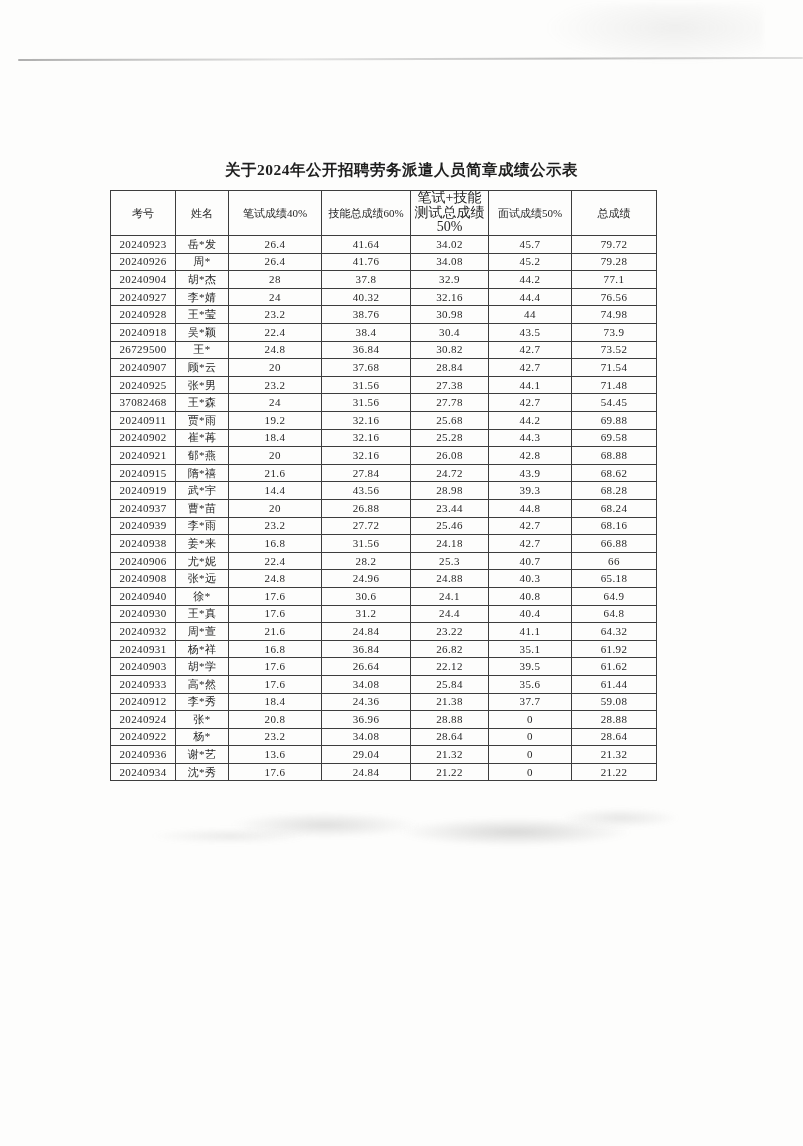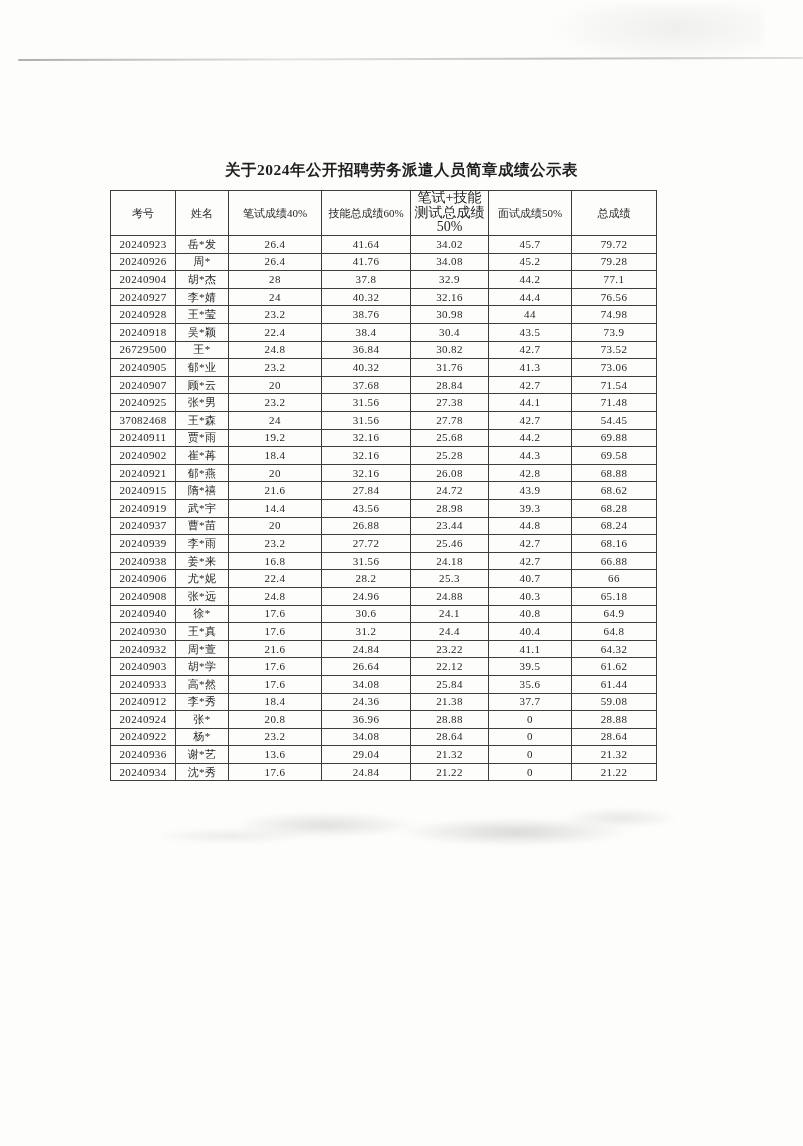--- a/index.html
+++ b/index.html
@@ -164,29 +164,20 @@
         <tr>
           <td>26729500</td>
           <td>王*</td>
           <td>24.8</td>
           <td>36.84</td>
           <td>30.82</td>
           <td>42.7</td>
           <td>73.52</td>
         </tr>
         <tr>
-          <td>20240905</td>
-          <td>郁*业</td>
-          <td>23.2</td>
-          <td>40.32</td>
-          <td>31.76</td>
-          <td>41.3</td>
-          <td>73.06</td>
-        </tr>
-        <tr>
           <td>20240907</td>
           <td>顾*云</td>
           <td>20</td>
           <td>37.68</td>
           <td>28.84</td>
           <td>42.7</td>
           <td>71.54</td>
         </tr>
         <tr>
           <td>20240925</td>
@@ -317,20 +308,29 @@
         <tr>
           <td>20240932</td>
           <td>周*萱</td>
           <td>21.6</td>
           <td>24.84</td>
           <td>23.22</td>
           <td>41.1</td>
           <td>64.32</td>
         </tr>
         <tr>
+          <td>20240931</td>
+          <td>杨*祥</td>
+          <td>16.8</td>
+          <td>36.84</td>
+          <td>26.82</td>
+          <td>35.1</td>
+          <td>61.92</td>
+        </tr>
+        <tr>
           <td>20240903</td>
           <td>胡*学</td>
           <td>17.6</td>
           <td>26.64</td>
           <td>22.12</td>
           <td>39.5</td>
           <td>61.62</td>
         </tr>
         <tr>
           <td>20240933</td>

